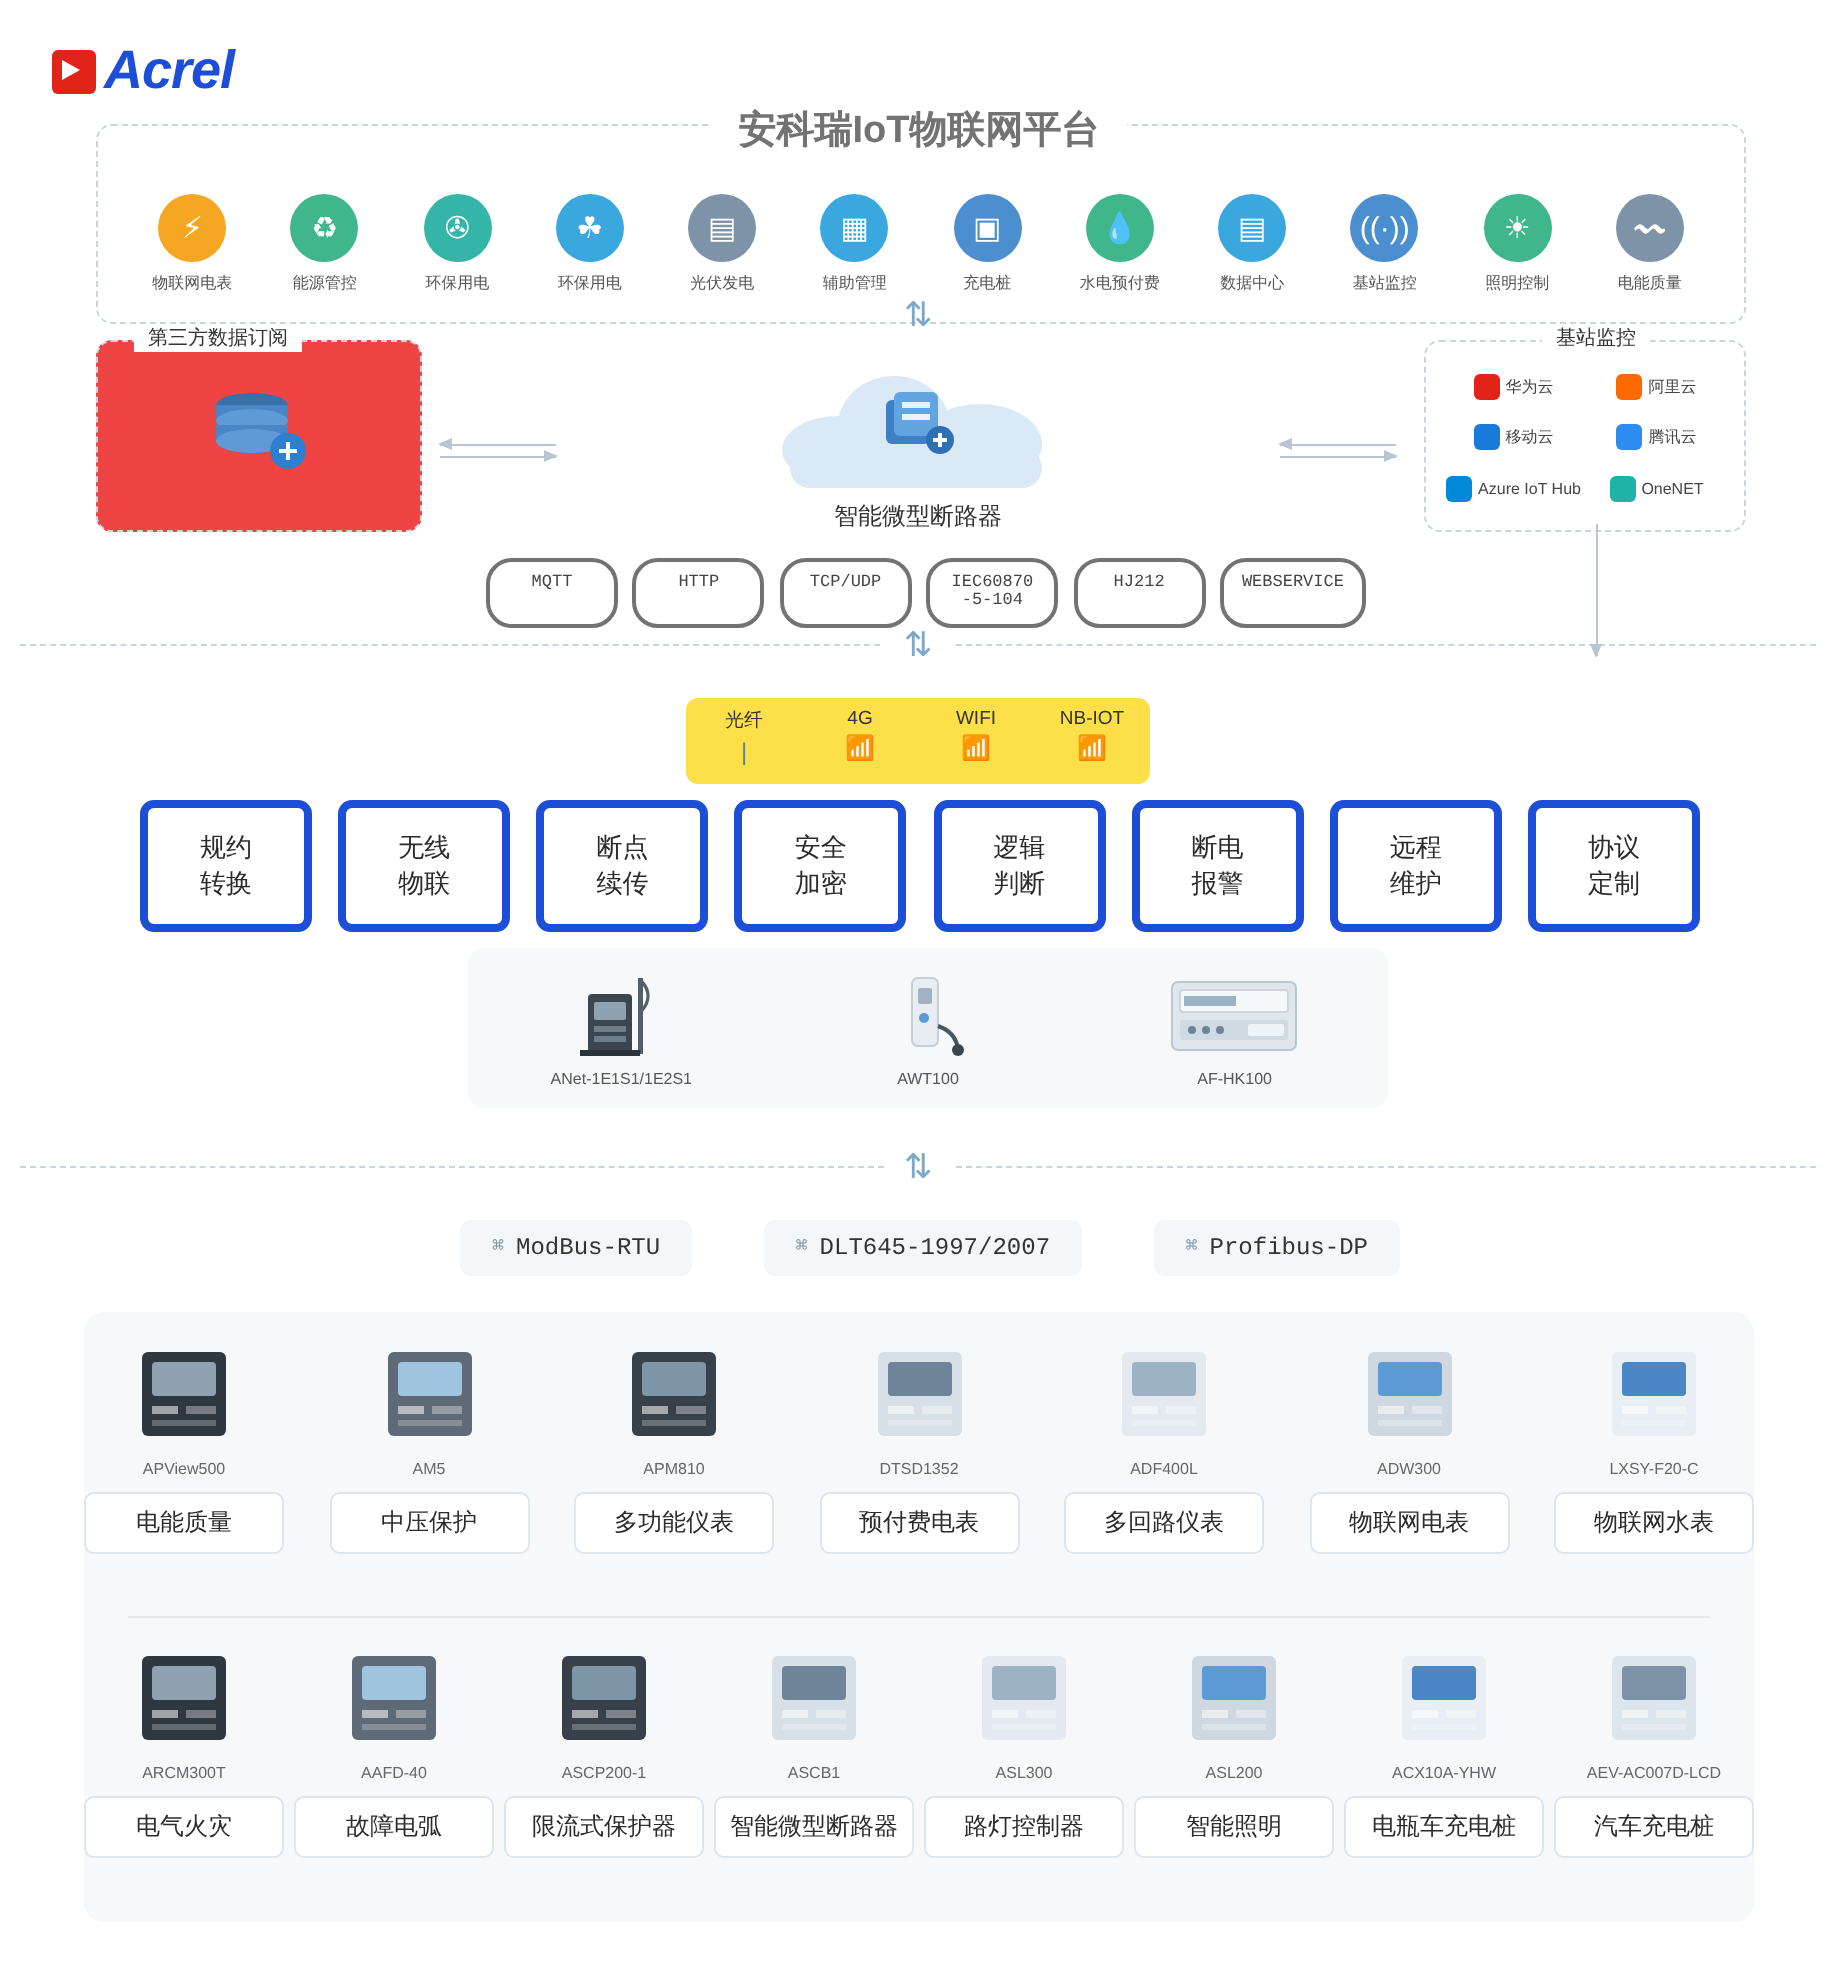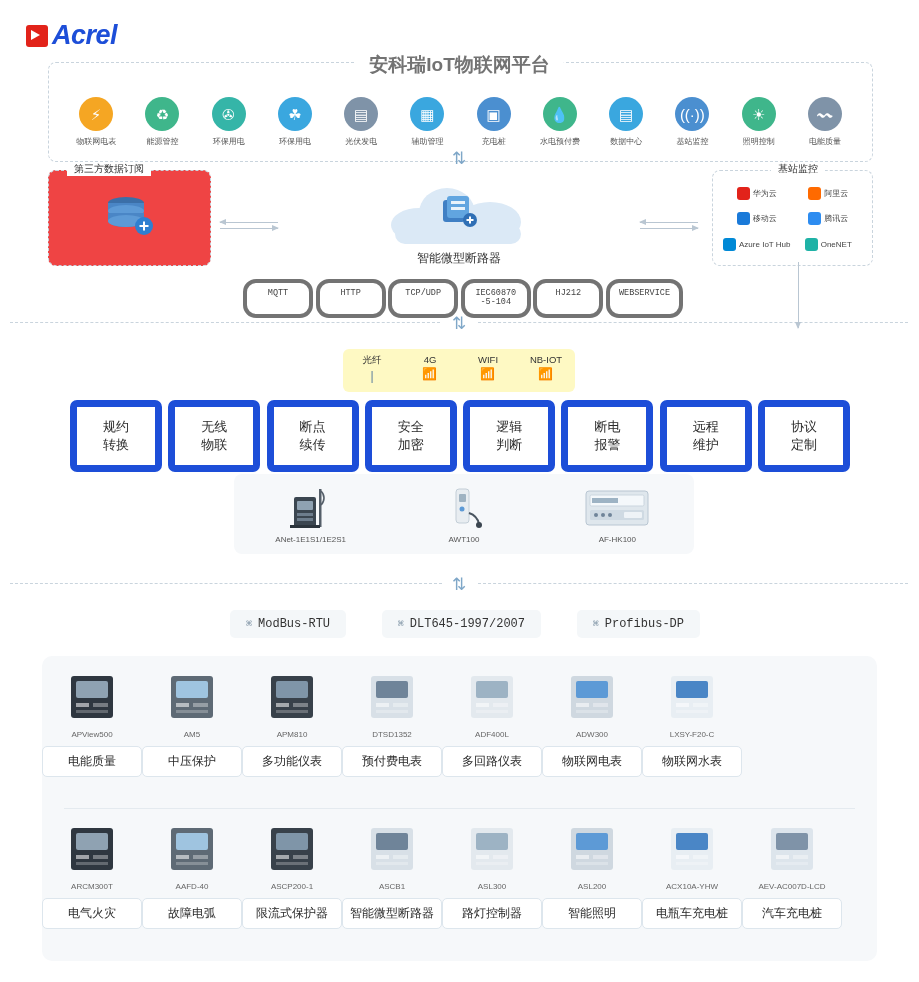--- a/index.html
+++ b/index.html
@@ -97,51 +97,51 @@
     border-top:3.5px solid transparent;border-bottom:3.5px solid transparent;
   }
   .h-arrow.left:after{left:-1px;border-right:7px solid #b9c6d2;}
   .h-arrow.right:after{right:-1px;border-left:7px solid #b9c6d2;}
 
   .proto-row{
     position:absolute;left:243px;top:279px;width:440px;
     display:flex;justify-content:space-between;
   }
   .proto-pill{
-    border:4px solid #737373;border-radius:13px;background:#fff;
+    border:2px solid #737373;border-radius:13px;background:#fff;
     font-size:8.5px;color:#444;padding:6px 9px;text-align:center;min-width:44px;
     font-family:"Liberation Mono","DejaVu Sans Mono",monospace;line-height:1.1;
   }
 
   .v-arrow{position:absolute;width:1px;background:#b9c6d2;}
   .v-arrow:after{
     content:"";position:absolute;left:-3px;width:0;height:0;
     border-left:3.5px solid transparent;border-right:3.5px solid transparent;
   }
   .v-arrow.down:after{bottom:-1px;border-top:7px solid #b9c6d2;}
 
   
   .net-box{
     position:absolute;left:343px;top:349px;width:232px;height:43px;
-    background:#fef9c3;border-radius:6px;
+    background:#fde047;border-radius:6px;
   }
   .net-row{
     position:absolute;left:0;top:5px;width:100%;display:flex;justify-content:space-around;
   }
   .net-item{text-align:center;width:54px;}
   .net-name{font-size:9.5px;color:#333;margin-bottom:3px;}
   .net-sym{font-size:12px;color:#5b7f9e;line-height:1;}
 
   
   .feature-row{
     position:absolute;left:70px;top:400px;width:780px;
     display:flex;justify-content:space-between;
   }
   .feature{
-    width:78px;height:58px;border:7px solid #1d4ed8;border-radius:7px;background:#fff;
+    width:78px;height:58px;border:4px solid #1d4ed8;border-radius:7px;background:#fff;
     display:flex;flex-direction:column;align-items:center;justify-content:center;
     font-size:13px;color:#2b2b2b;line-height:1.35;
   }
 
   
   .gw-box{
     position:absolute;left:234px;top:474px;width:460px;height:80px;
     background:#f6f8fa;border-radius:8px;
     display:flex;align-items:center;justify-content:space-around;
   }
@@ -161,21 +161,21 @@
   }
   .bus-ic{font-size:10px;color:#7f94a5;}
 
   
   .product-panel{
     position:absolute;left:42px;top:656px;width:835px;height:305px;
     background:#f6f8fa;border-radius:10px;
   }
   .prod-grid{
     position:absolute;left:0;top:14px;width:100%;
-    display:flex;justify-content:flex-start;
+    display:flex;justify-content:space-between;
   }
   .prod-grid.row2{top:166px;}
   .prod-sep{
     position:absolute;left:22px;right:22px;top:152px;border-top:1px solid #e4eaef;
   }
   .prod{width:100px;text-align:center;}
   .prod-img{height:54px;display:flex;align-items:flex-end;justify-content:center;}
   .prod-model{font-size:8px;color:#666;margin:6px 0 7px;}
   .prod-tag{
     background:#fff;border:1px solid #dde6ed;border-radius:5px;

